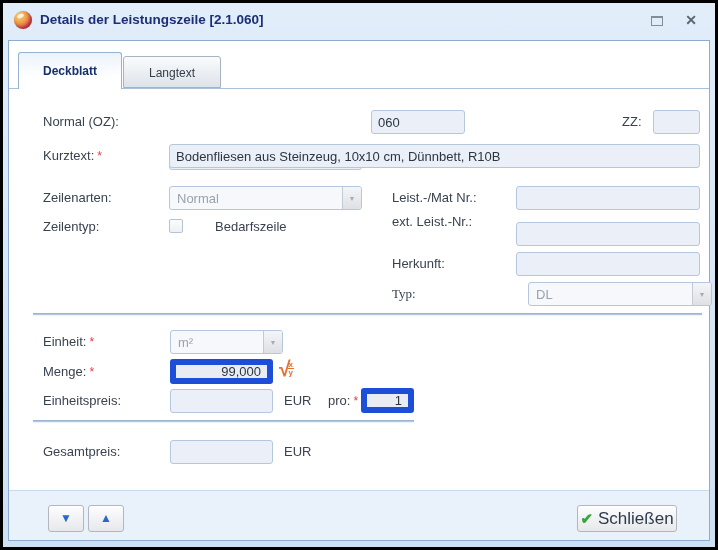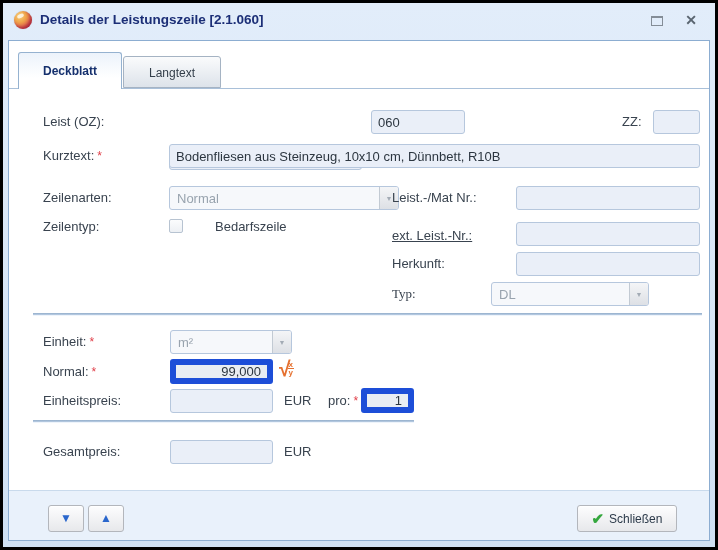--- a/index.html
+++ b/index.html
@@ -65,21 +65,21 @@
   .footer { position:absolute; left:9px; top:490px; width:700px; height:50px; background:#e9f1fb; border-top:1px solid #c9daec; z-index:3; }
   .btn {
     position:absolute; background:linear-gradient(#fdfdfe,#e7e8eb); border:1px solid #b3b6bc;
     border-radius:3px; box-shadow:inset 0 1px 0 rgba(255,255,255,.9); z-index:5;
     font-family:"Liberation Sans", sans-serif; cursor:default;
   }
   .tri { font-size:12px; color:#2a66cc; line-height:25px; }
   .arrow-btn { text-align:center; }
   .close-dlg-btn { display:flex; align-items:center; justify-content:center; gap:5px; }
   .check { color:#35a73e; font-size:15px; font-weight:bold; }
-  .btn-label { font-size:12px; color:#2c3a4a; }
+  .btn-label { font-size:17px; color:#2c3a4a; }
 </style>
 </head>
 <body>
 
 <div class="screen">
   <div class="frame"></div>
 
   <div class="titlebar">
     <span class="app-icon"></span>
     <span class="win-title">Details der Leistungszeile [2.1.060]</span>
@@ -88,61 +88,61 @@
       </span>
     <span class="close-btn-win">✕</span>
   </div>
 
   <div class="panel"></div>
 
   <div class="tab tab-inactive">Langtext</div>
   <div class="tabline"></div>
   <div class="tab tab-active">Deckblatt</div>
 
-  <span class="lbl" style="left:43px; top:114px;">Leist (OZ):</span>
+  <span class="lbl" style="left:43px; top:114px;">Normal (OZ):</span>
   <input class="fld ro" style="left: 169px; top: 110px; width: 193px; margin-top: 36px;" readonly="" value="2.1.">
   <input class="fld ro" style="left: 371px; top: 110px; width: 94px;" readonly="" value="060">
   <span class="lbl" style="left:622px; top:114px;">ZZ:</span>
   <input class="fld ro" style="left: 653px; top: 110px; width: 47px;" readonly="" value="">
 
   <span class="lbl" style="left:43px; top:148px;"><span>Kurztext:</span><span class="req">*</span></span>
   <input class="fld ro" style="left: 169px; top: 144px; width: 531px;" readonly="" value="Bodenfliesen aus Steinzeug, 10x10 cm, Dünnbett, R10B">
 
   <span class="lbl" style="left:43px; top:190px;">Zeilenarten:</span>
-  <div class="dd" style="left:169px; top:186px; width:230px;">
+  <div class="dd" style="left:169px; top:186px; width:193px;">
     <span class="dd-text">Normal</span>
     <span class="dd-btn"><i>▼</i></span>
   </div>
   <span class="lbl" style="left:392px; top:190px;">Leist.-/Mat Nr.:</span>
   <input class="fld ro" style="left: 516px; top: 186px; width: 184px;" readonly="" value="">
 
   <span class="lbl" style="left:43px; top:219px;">Zeilentyp:</span>
   <span class="cb" style="left:169px; top:219px;"></span>
   <span class="lbl" style="left:190px; top:219px;margin-left:25px;">Bedarfszeile</span>
-  <span class="lbl" style="left:392px; top:228px;text-decoration:underline;">ext. Leist.-Nr.:</span>
+  <span class="lbl" style="left:392px; top:214px;">ext. Leist.-Nr.:</span>
   <input class="fld ro" style="left: 516px; top: 222px; width: 184px;" readonly="" value="">
 
   <span class="lbl" style="left:392px; top:256px;text-align:right;">Herkunft:</span>
   <input class="fld ro" style="left: 516px; top: 252px; width: 184px;" readonly="" value="">
 
   <span class="lbl" style="left:392px; top:286px;font-family:Liberation Serif, serif;">Typ:</span>
-  <div class="dd" style="left:491px; top:282px; width:158px;">
+  <div class="dd" style="left:528px; top:282px; width:184px;">
     <span class="dd-text">DL</span>
     <span class="dd-btn"><i>▼</i></span>
   </div>
 
   <div class="divider" style="left:33px; top:313px; width:669px;"></div>
 
   <span class="lbl" style="left:43px; top:334px;"><span>Einheit:</span><span class="req">*</span></span>
-  <div class="dd" style="left:170px; top:330px; width:122px;">
+  <div class="dd" style="left:170px; top:330px; width:113px;">
     <span class="dd-text">m²</span>
     <span class="dd-btn"><i>▼</i></span>
   </div>
 
-  <span class="lbl" style="left:43px; top:364px;"><span>Normal:</span><span class="req">*</span></span>
+  <span class="lbl" style="left:43px; top:364px;"><span>Menge:</span><span class="req">*</span></span>
   <input class="fld ed" style="left: 170px; top: 359px; width: 103px; height: 25px;" value="99,000">
   <span class="formula" style="left:279px; top:358px;">
     <span class="fx-sqrt">√</span><span class="fx-frac">
         <span class="fx-x">x</span>
         <span class="fx-y">y</span>
       </span>
   </span>
 
   <span class="lbl" style="left:43px; top:393px;">Einheitspreis:</span>
   <input class="fld ro" style="left: 170px; top: 389px; width: 103px;" readonly="" value="">

